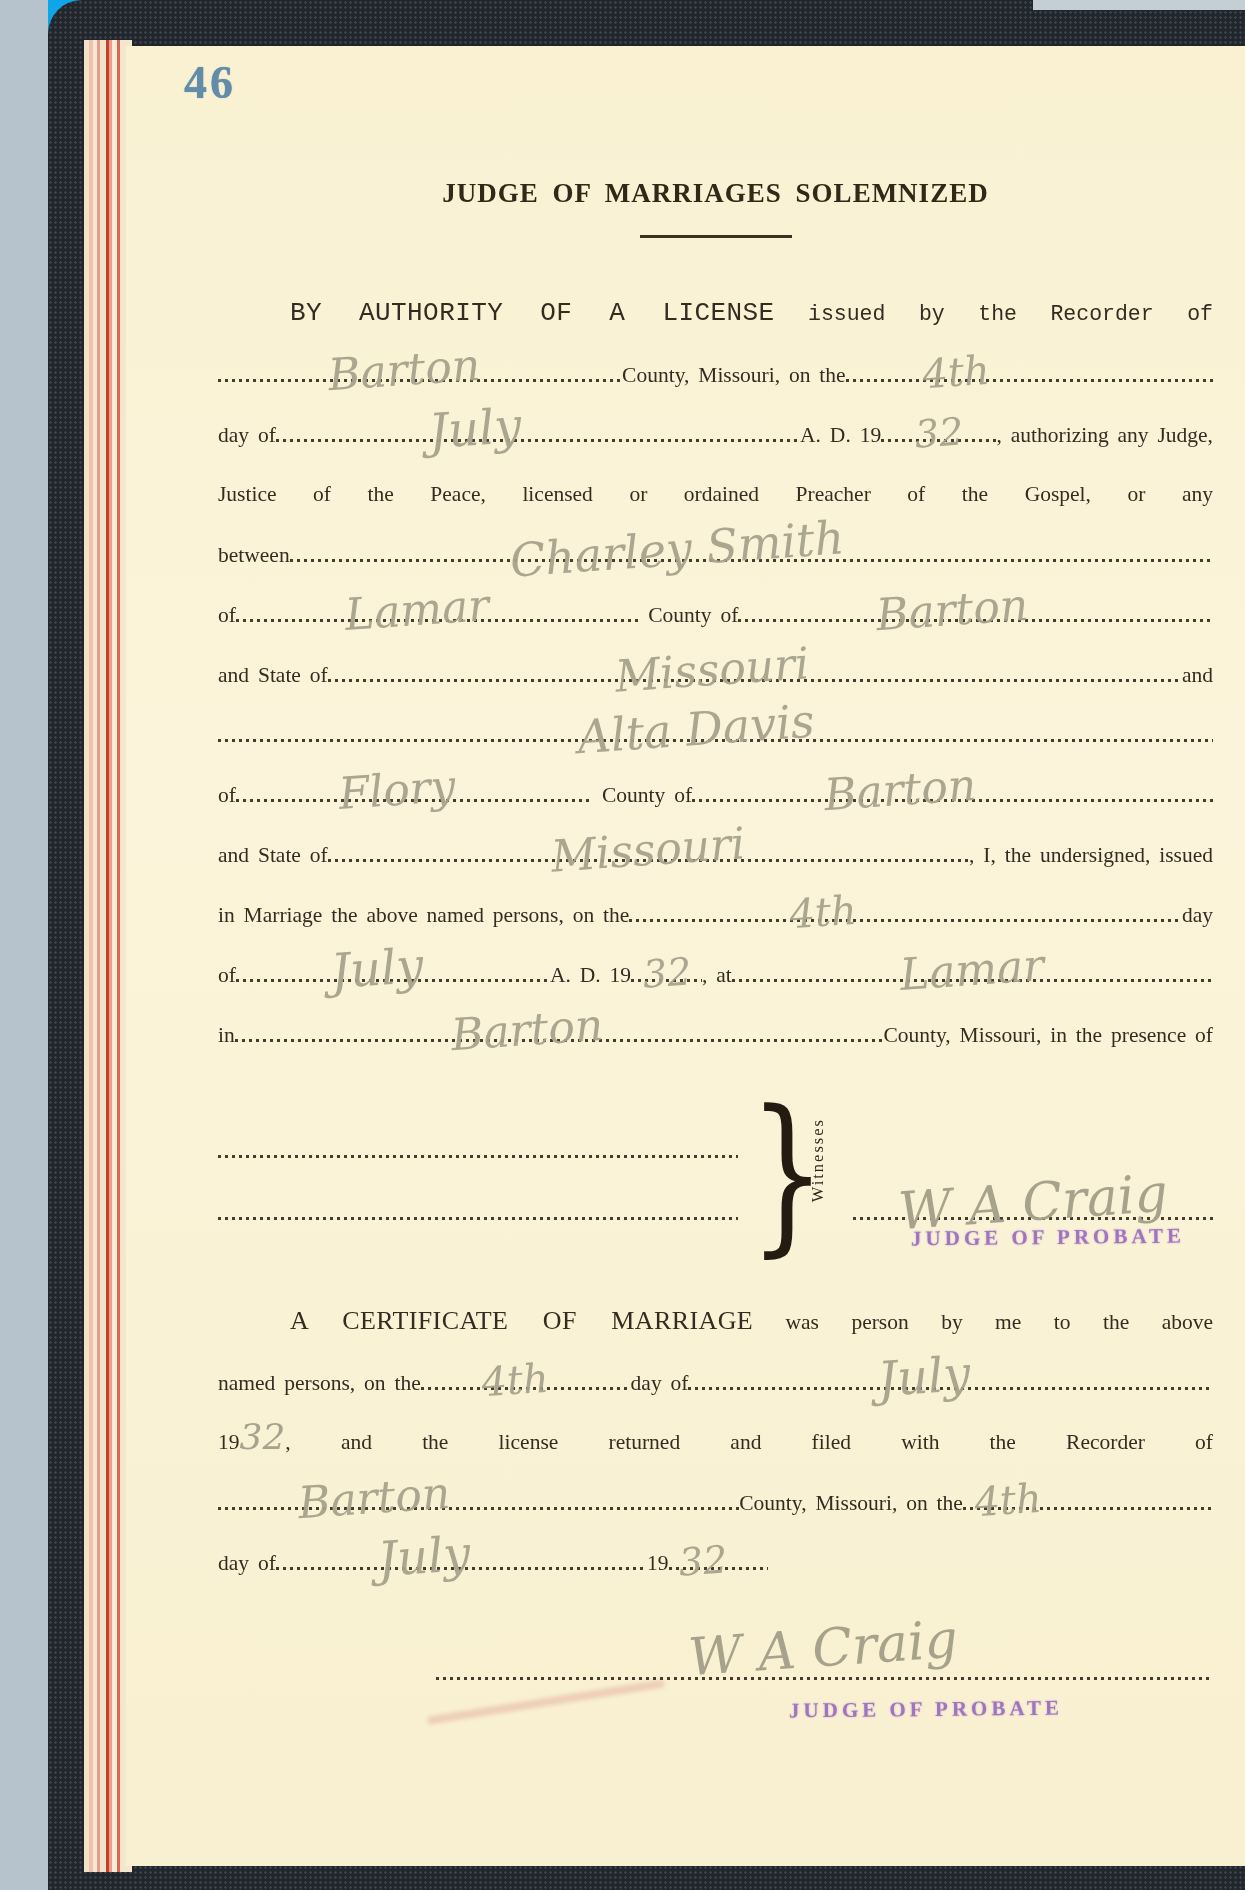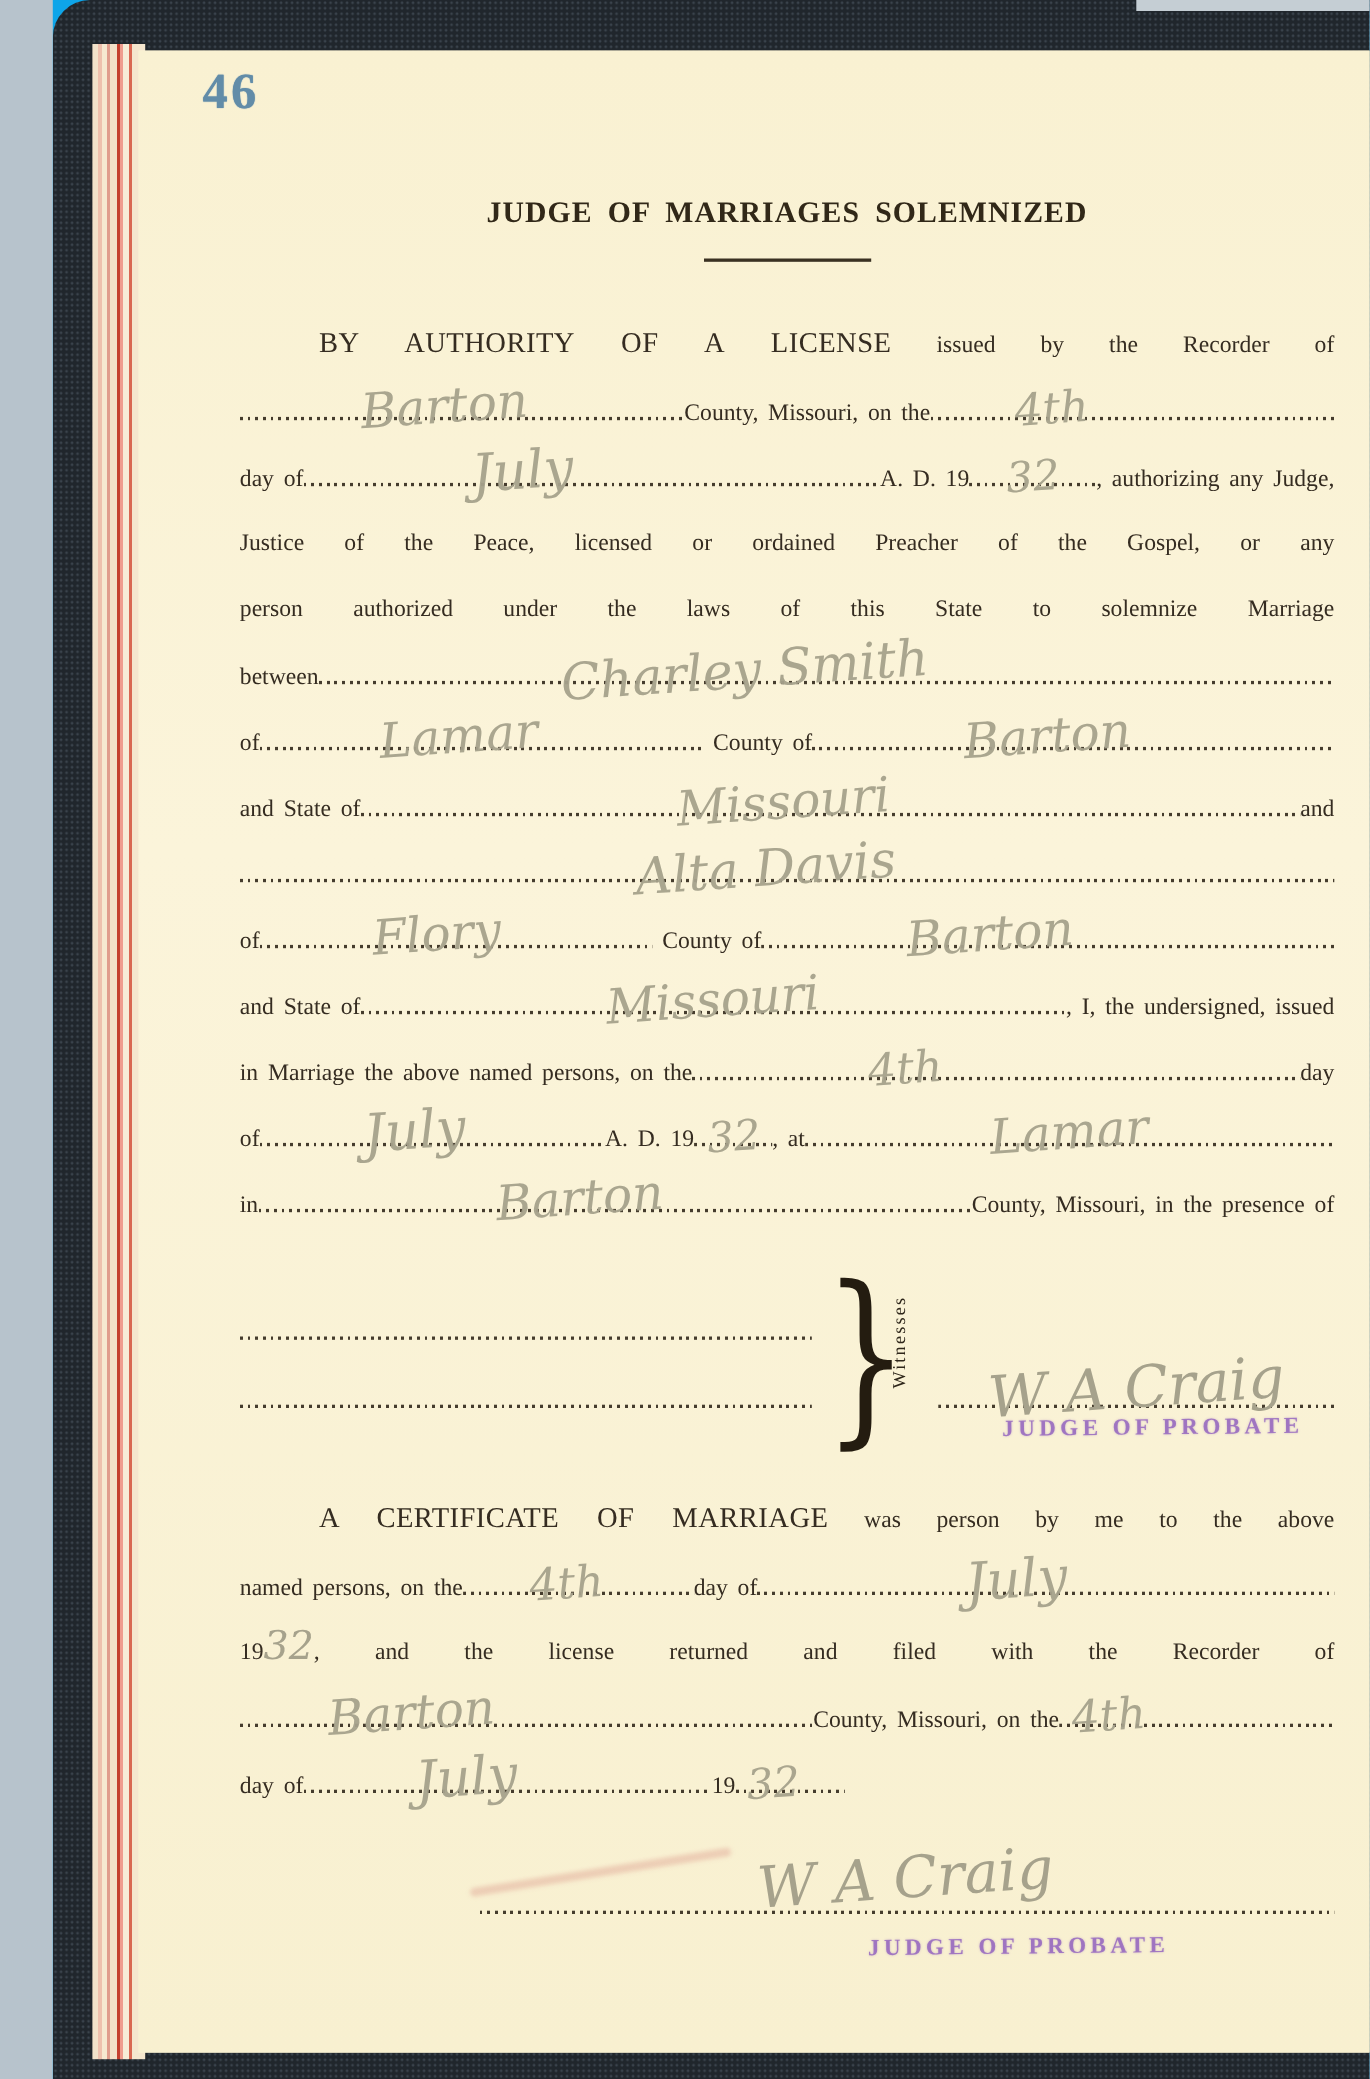--- a/index.html
+++ b/index.html
@@ -82,21 +82,21 @@
   <div id="page">
     <div id="page-right-edge"></div>
     <div id="page-num">46</div>
     <div id="smudge"></div>
 
     <div id="content">
       <h1 id="title">JUDGE OF MARRIAGES SOLEMNIZED</h1>
       <div id="divider"></div>
 
       <div id="license-rows">
-          <div class="row textrow" style="padding-left: 72px;"><span class="print big">BY AUTHORITY OF A LICENSE</span><span class="print"> issued by the Recorder of</span></div>
+          <div class="row textrow" style="padding-left: 72px; font-family: Liberation Mono, monospace;"><span class="print big">BY AUTHORITY OF A LICENSE</span><span class="print"> issued by the Recorder of</span></div>
           <div class="row">
             <div class="fill" style="flex-grow: 1.1;">
               <span class="hw" style="left: 46%;">Barton</span>
             </div>
             <span class="print">County, Missouri, on the</span>
             <div class="fill" style="flex-grow: 1;">
               <span class="hw" style="font-size: 40px; left: 30%;">4th</span>
             </div>
           </div>
           <div class="row">
@@ -104,21 +104,20 @@
             <div class="fill" style="flex-grow: 1;">
               <span class="hw" style="font-size: 48px; left: 38%;">July</span>
             </div>
             <span class="print">A. D. 19</span>
             <div class="fill" style="flex-grow: 0.22;">
               <span class="hw" style="font-size: 38px;">32</span>
             </div>
             <span class="print">, authorizing any Judge,</span>
           </div>
           <div class="row textrow"><span class="print">Justice of the Peace, licensed or ordained Preacher of the Gospel, or any</span></div>
-          <div class="row textrow"><span class="print">person authorized under the laws of this State to solemnize Marriage</span></div>
           <div class="row">
             <span class="print">between</span>
             <div class="fill" style="flex-grow: 1;">
               <span class="hw" style="font-size: 46px; left: 42%;">Charley Smith</span>
             </div>
           </div>
           <div class="row">
             <span class="print">of</span>
             <div class="fill" style="flex-grow: 0.85;">
               <span class="hw" style="left: 45%;">Lamar</span>

